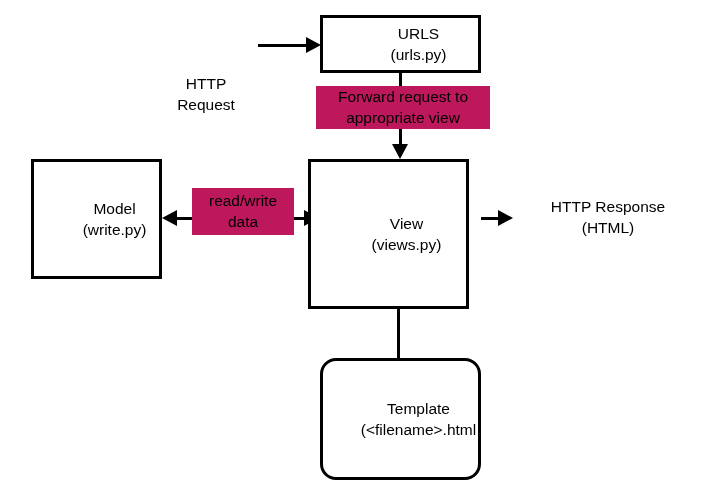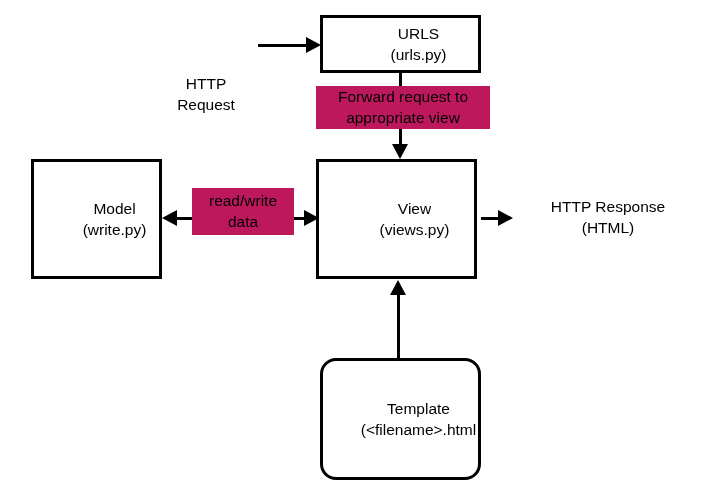--- a/index.html
+++ b/index.html
@@ -34,21 +34,21 @@
   .node .line1,
   .node .line2 {
     font-size: 15.5px;
     line-height: 1.38;
     white-space: pre;
     text-align: center;
   }
 
   #node-urls     { left: 320px; top: 15px;  width: 161px; height: 58px;  }
   #node-model    { left: 31px;  top: 159px; width: 131px; height: 120px; }
-  #node-view     { left: 316px; top: 159px; width: 161px; height: 120px; }
+  #node-view     { left: 308px; top: 159px; width: 161px; height: 150px; }
   #node-template { left: 320px; top: 358px; width: 161px; height: 122px; border-radius: 16px; }
 
   
   .textlabel {
     position: absolute;
     font-size: 15.5px;
     line-height: 1.38;
     text-align: center;
     white-space: pre;
     z-index: 4;

